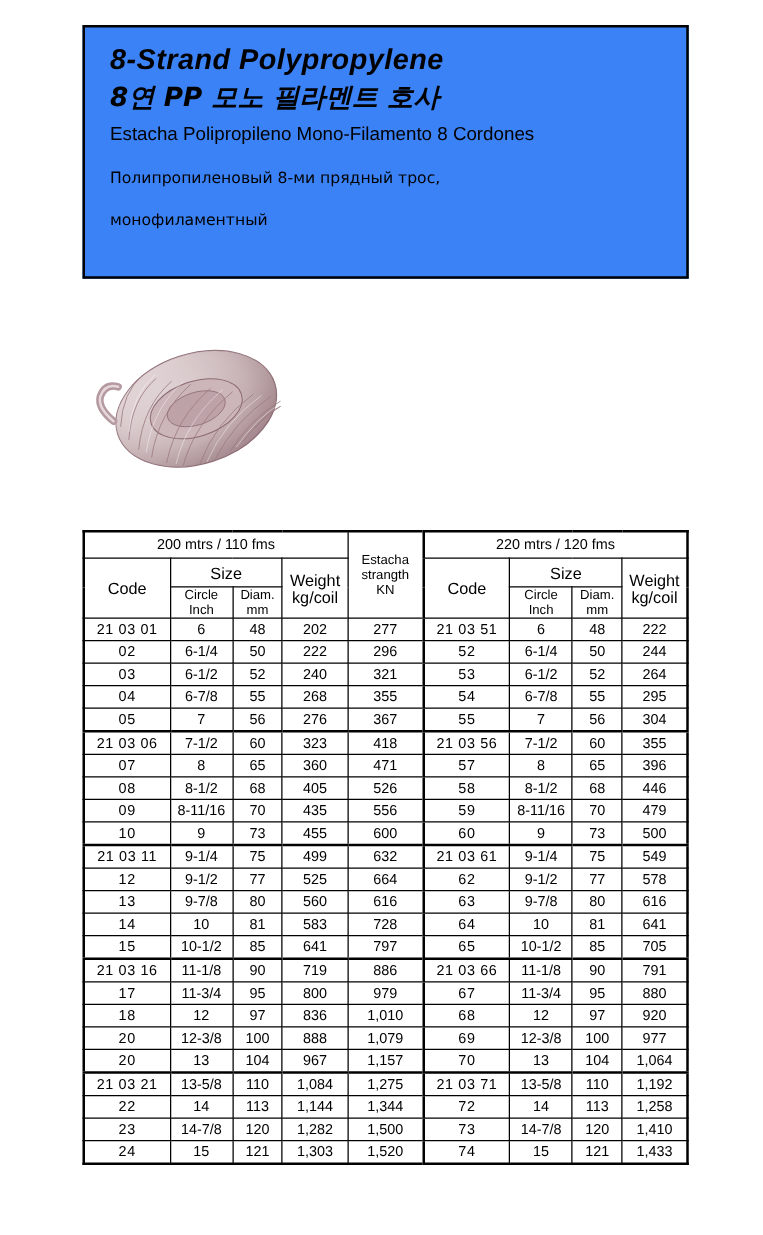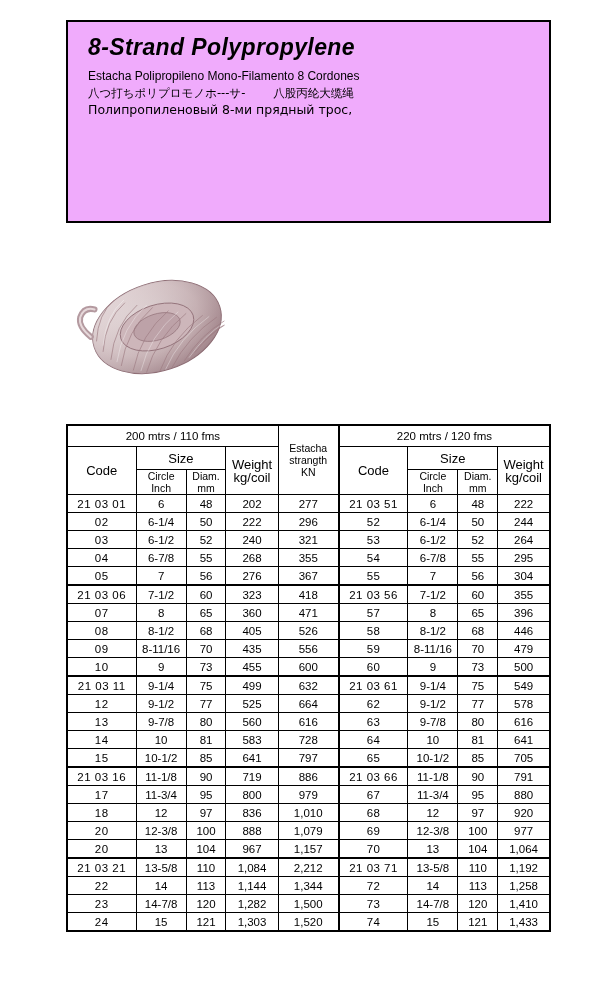--- a/index.html
+++ b/index.html
@@ -21,21 +21,21 @@
     box-sizing: border-box;
   }
 
   
   .banner {
     position: absolute;
     left: 66px;
     top: 20px;
     width: 485px;
     height: 203px;
-    background: #f0abfc;
+    background: #3b82f6;
     border: 2px solid #000;
     box-sizing: border-box;
     padding: 12px 0 0 20px;
   }
   .title-en {
     font-family: "Liberation Sans", sans-serif;
     font-style: italic;
     font-weight: bold;
     font-size: 23px;
     line-height: 27px;
@@ -45,38 +45,38 @@
   .title-kr {
     font-family: "DejaVu Sans", sans-serif;
     font-style: italic;
     font-weight: bold;
     font-size: 21px;
     line-height: 30px;
     margin-top: 2px;
   }
   .sub {
     font-family: "Liberation Sans", sans-serif;
-    font-size: 12px;
+    font-size: 15px;
     line-height: 16px;
     margin-top: 7px;
   }
   .sub-jp {
     font-family: "DejaVu Sans", sans-serif;
     font-size: 11.5px;
     line-height: 16px;
     margin-top: 1px;
   }
   .sub-jp .cn {
     margin-left: 28px;
   }
   .sub-ru {
     font-family: "DejaVu Sans", sans-serif;
     font-size: 12.5px;
     line-height: 16px;
-    margin-top: 1px;
+    margin-top: 18px;
   }
 
   
   .photo {
     position: absolute;
     left: 62px;
     top: 252px;
     width: 190px;
     height: 150px;
   }
@@ -136,25 +136,24 @@
   col.c-wt   { width: 50px; }
   col.c-brk  { width: 58px; }
 </style>
 </head>
 <body>
 
 <div class="page">
 
   <div class="banner">
     <div class="title-en">8-Strand Polypropylene</div>
+    <div class="title-kr">8연 PP 모노 필라멘트 호사</div>
     <div class="sub">Estacha Polipropileno Mono-Filamento 8 Cordones</div>
-    <div class="sub-jp">
-      <span>八つ打ちポリプロモノホ---サ-</span><span class="cn">八股丙纶大缆绳</span>
-    </div>
     <div class="sub-ru">Полипропиленовый 8-ми прядный трос,</div>
+    <div class="sub-ru">монофиламентный</div>
   </div>
 
   <svg class="photo" viewBox="0 0 190 150">
     <defs>
       <radialGradient id="ropeg" cx="45%" cy="40%" r="70%">
         <stop offset="0%" stop-color="#efe3e3"></stop>
         <stop offset="55%" stop-color="#d7c0c2"></stop>
         <stop offset="100%" stop-color="#9e7d84"></stop>
       </radialGradient>
       <linearGradient id="shade" x1="0" y1="0" x2="1" y2="1">
@@ -466,21 +465,21 @@
           <td class="code-cell thick-left">70</td>
           <td>13</td>
           <td>104</td>
           <td>1,064</td>
         </tr>
         <tr class="data grp-top">
           <td class="code-cell">21 03 21</td>
           <td>13-5/8</td>
           <td>110</td>
           <td>1,084</td>
-          <td>2,212</td>
+          <td>1,275</td>
           <td class="code-cell thick-left">21 03 71</td>
           <td>13-5/8</td>
           <td>110</td>
           <td>1,192</td>
         </tr>
         <tr class="data">
           <td class="code-cell">22</td>
           <td>14</td>
           <td>113</td>
           <td>1,144</td>

